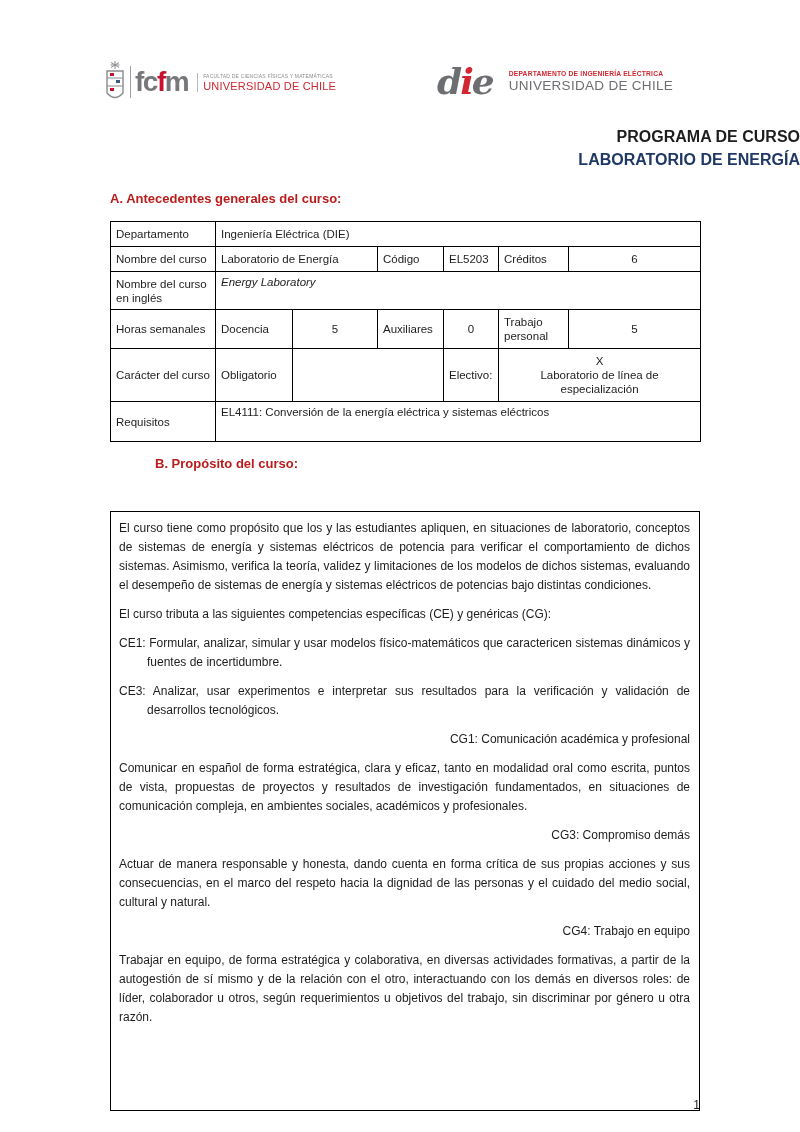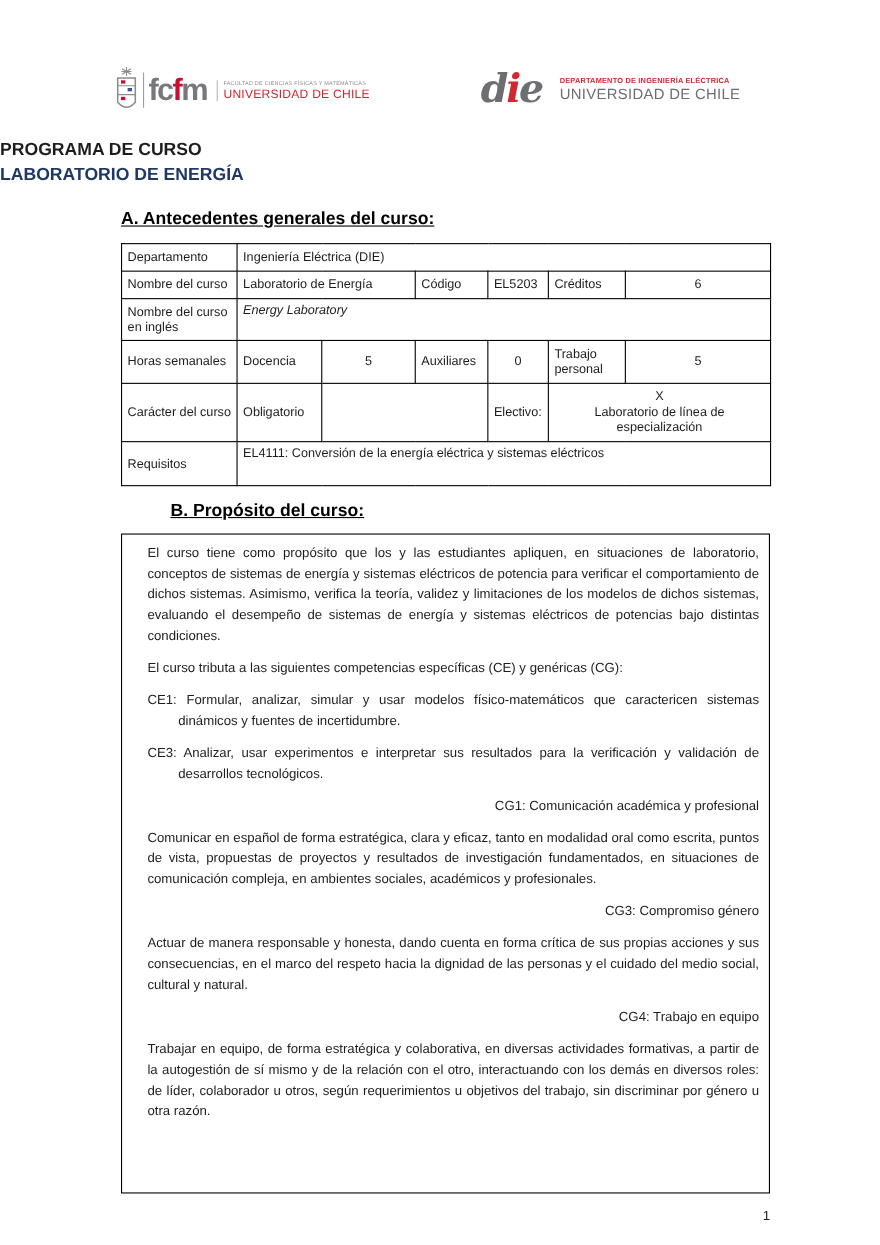--- a/index.html
+++ b/index.html
@@ -33,45 +33,45 @@
   }
   .die-word {
     font-family:"DejaVu Serif", serif; font-style:italic; font-weight:bold;
     font-size:36px; line-height:38px; letter-spacing:-2px; color:#6d6e71;
   }
   .die-word .red-i { color:#d22630; }
   .die-dept { font-size:6.7px; font-weight:bold; color:#d22630; letter-spacing:.2px; white-space:nowrap; }
   .die-univ { font-size:13.5px; color:#6d6e71; letter-spacing:.3px; white-space:nowrap; margin-top:1px; }
 
   
-  .doc-titles { position:absolute; left:0; top:126px; width:800px; text-align:left; }
+  .doc-titles { position:absolute; left:0; top:126px; width:800px; text-align:right; }
   .doc-title { font-size:16px; font-weight:bold; color:#1d1d1d; line-height:22px; }
   .doc-subtitle { font-size:16px; font-weight:bold; color:#1f3864; line-height:23px; }
 
-  .sec-heading { position:absolute; left:110px; font-size:16px; font-weight:bold; color:#000000;text-decoration:underline; }
+  .sec-heading { position:absolute; left:110px; font-size:13px; font-weight:bold; color:#b91c1c; }
   .sec-a { top:191px; }
   .sec-b { top:456px;padding-left:45px; }
 
   
   table.info {
     position:absolute; left:110px; top:221px;
     width:590px; border-collapse:collapse; table-layout:fixed;
     font-size:11.5px; color:#1d1d1d;
   }
   table.info td { border:1.5px solid #000; padding:2px 5px; vertical-align:middle; line-height:14px; }
   table.info td.nw { white-space:nowrap; }
   table.info td.c { text-align:center; }
   table.info td.top { vertical-align:top; padding-top:3px; }
   .italic { font-style:italic; }
   .xcell { text-align:center; line-height:15px; }
 
   
   .purpose-box {
-    position:absolute; left:110px; top:485px; width:590px; min-height:600px;
-    border:1.5px solid #000; padding:7px 9px 6px 23px;
+    position:absolute; left:110px; top:511px; width:590px; min-height:600px;
+    border:1.5px solid #000; padding:7px 9px 6px 8px;
     font-size:12px; line-height:19px; color:#1d1d1d;
   }
   .purpose-box p { margin:0 0 10px 0; }
   .purpose-box p:last-child { margin-bottom:0; }
   .p-body { text-align:justify; }
   .p-ce { text-align:justify; padding-left:28px; text-indent:-28px; }
   .p-cg-label { text-align:right; }
   .p-cg-body { text-align:justify; margin-left:17px; }
 
   .page-num { position:absolute; left:660px; top:1098px; width:40px; text-align:right; font-size:12px; }
@@ -172,19 +172,19 @@
 
 <div class="sec-heading sec-b">B. Propósito del curso:</div>
 
 <div class="purpose-box">
   <p class="p-body">El curso tiene como propósito que los y las estudiantes apliquen, en situaciones de laboratorio, conceptos de sistemas de energía y sistemas eléctricos de potencia para verificar el comportamiento de dichos sistemas. Asimismo, verifica la teoría, validez y limitaciones de los modelos de dichos sistemas, evaluando el desempeño de sistemas de energía y sistemas eléctricos de potencias bajo distintas condiciones.</p>
   <p class="p-body">El curso tributa a las siguientes competencias específicas (CE) y genéricas (CG):</p>
   <p class="p-ce">CE1: Formular, analizar, simular y usar modelos físico-matemáticos que caractericen sistemas dinámicos y fuentes de incertidumbre.</p>
   <p class="p-ce">CE3: Analizar, usar experimentos e interpretar sus resultados para la verificación y validación de desarrollos tecnológicos.</p>
   <p class="p-cg-label">CG1: Comunicación académica y profesional</p>
   <p class="p-cg-body">Comunicar en español de forma estratégica, clara y eficaz, tanto en modalidad oral como escrita, puntos de vista, propuestas de proyectos y resultados de investigación fundamentados, en situaciones de comunicación compleja, en ambientes sociales, académicos y profesionales.</p>
-  <p class="p-cg-label">CG3: Compromiso género</p>
+  <p class="p-cg-label">CG3: Compromiso demás</p>
   <p class="p-cg-body">Actuar de manera responsable y honesta, dando cuenta en forma crítica de sus propias acciones y sus consecuencias, en el marco del respeto hacia la dignidad de las personas y el cuidado del medio social, cultural y natural.</p>
   <p class="p-cg-label">CG4: Trabajo en equipo</p>
   <p class="p-cg-body">Trabajar en equipo,  de forma estratégica y colaborativa, en diversas actividades formativas, a partir de la autogestión de sí mismo y de la relación con el otro, interactuando con los demás en diversos roles: de líder, colaborador u otros, según requerimientos u objetivos del trabajo, sin discriminar por género u otra razón.</p>
 </div>
 
 <div class="page-num">1</div>
 
 </body></html>

